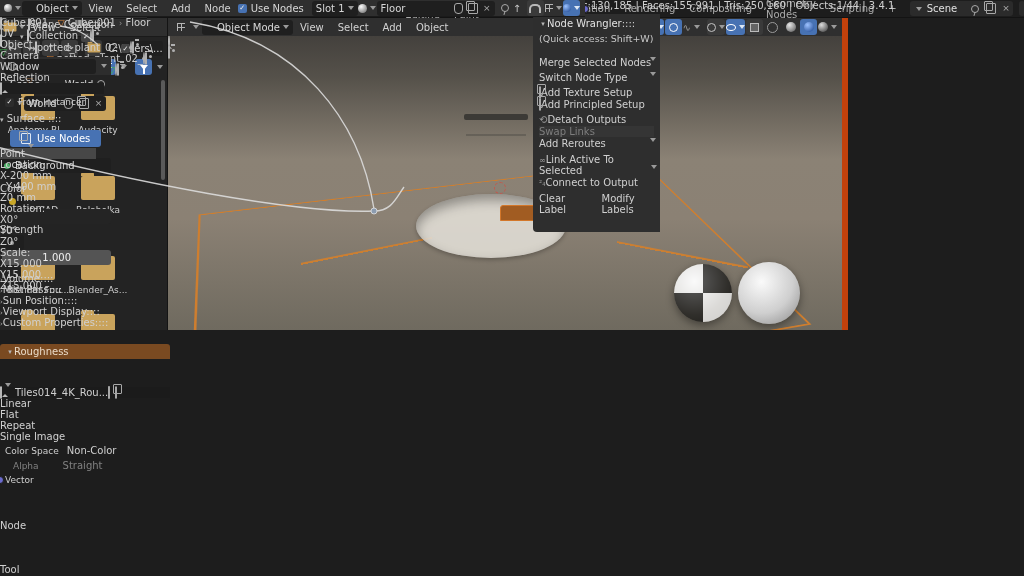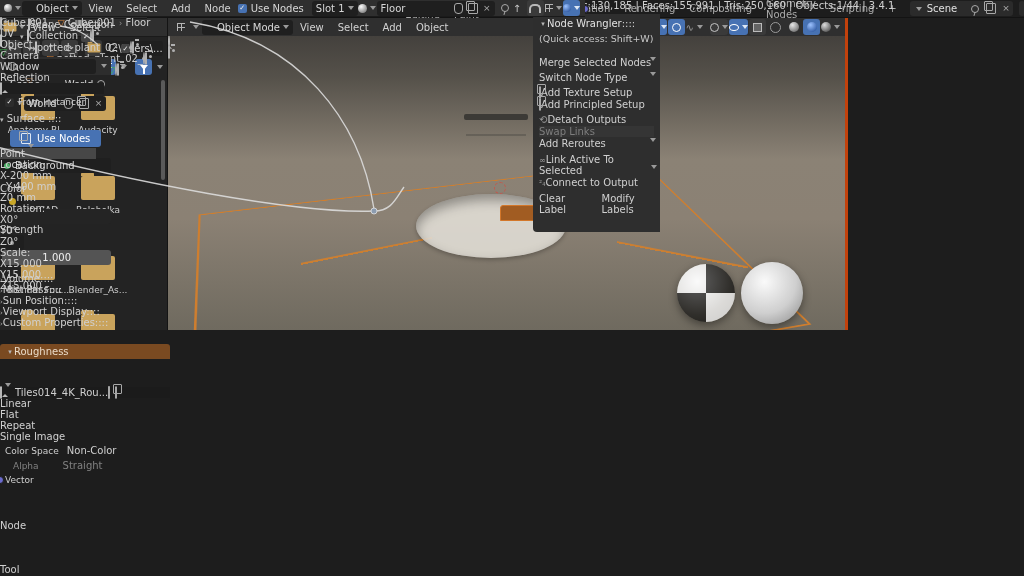--- a/index.html
+++ b/index.html
@@ -70,21 +70,21 @@
 
   
   #files{left:0;top:18px;width:168px;height:312px;background:#232323;border-right:1px solid #141414;overflow:hidden}
   .i-folder{width:34px;height:24px;background:#c9a35c;border-radius:2px;position:relative;flex:none}
   .i-folder::before{content:"";position:absolute;top:-4px;left:0;width:13px;height:4px;background:#c9a35c;border-radius:2px 2px 0 0}
   .i-folder.mini{transform:scale(.38);margin:-8px -11px}
   .fcell{position:absolute;width:64px;display:flex;flex-direction:column;align-items:center}
   .flabel{margin-top:5px;font-size:9px;color:#cfcfcf;text-align:center}
 
   
-  #viewport{left:168px;top:18px;width:680px;height:312px;overflow:hidden;border-right:3px solid #c2410c}
+  #viewport{left:168px;top:18px;width:680px;height:312px;overflow:hidden;border-right:6px solid #c2410c}
   #vp-scene{position:absolute;left:0;top:18px;right:0;bottom:0;overflow:hidden;
     background:linear-gradient(180deg,#44413d 0%,#55514a 14%,#8b8275 42%,#8b8174 62%,#6f6community least?:0;}
   .checker-wall{background:repeating-conic-gradient(rgba(22,22,22,.55) 0% 25%, rgba(242,242,240,.45) 0% 50%) 0 0/12px 12px}
   .checker-floor{background:repeating-conic-gradient(#1c1c1c 0% 25%, #eae8e2 0% 50%) 0 0/26px 26px}
   #toolsettings{position:absolute;left:0;top:18px;right:0;height:18px;background:rgba(28,28,28,.55);display:flex;align-items:center;padding:0 4px}
   .selmode{width:15px;height:13px;border-radius:2px;background:#3c3c3c;margin-right:1px;border:1px dashed #9a9a9a;box-sizing:border-box}
   .selmode.active{background:#4772b3;border-style:solid;border-color:#86aee0}
   .vp-overlay-text{position:absolute;color:#e6e6e6;text-shadow:0 1px 2px rgba(0,0,0,.7)}
   .navgizmo{position:absolute;width:52px;height:52px}
   .axdot{position:absolute;width:11px;height:11px;border-radius:50%;border:1px solid rgba(255,255,255,.6);box-sizing:border-box}

